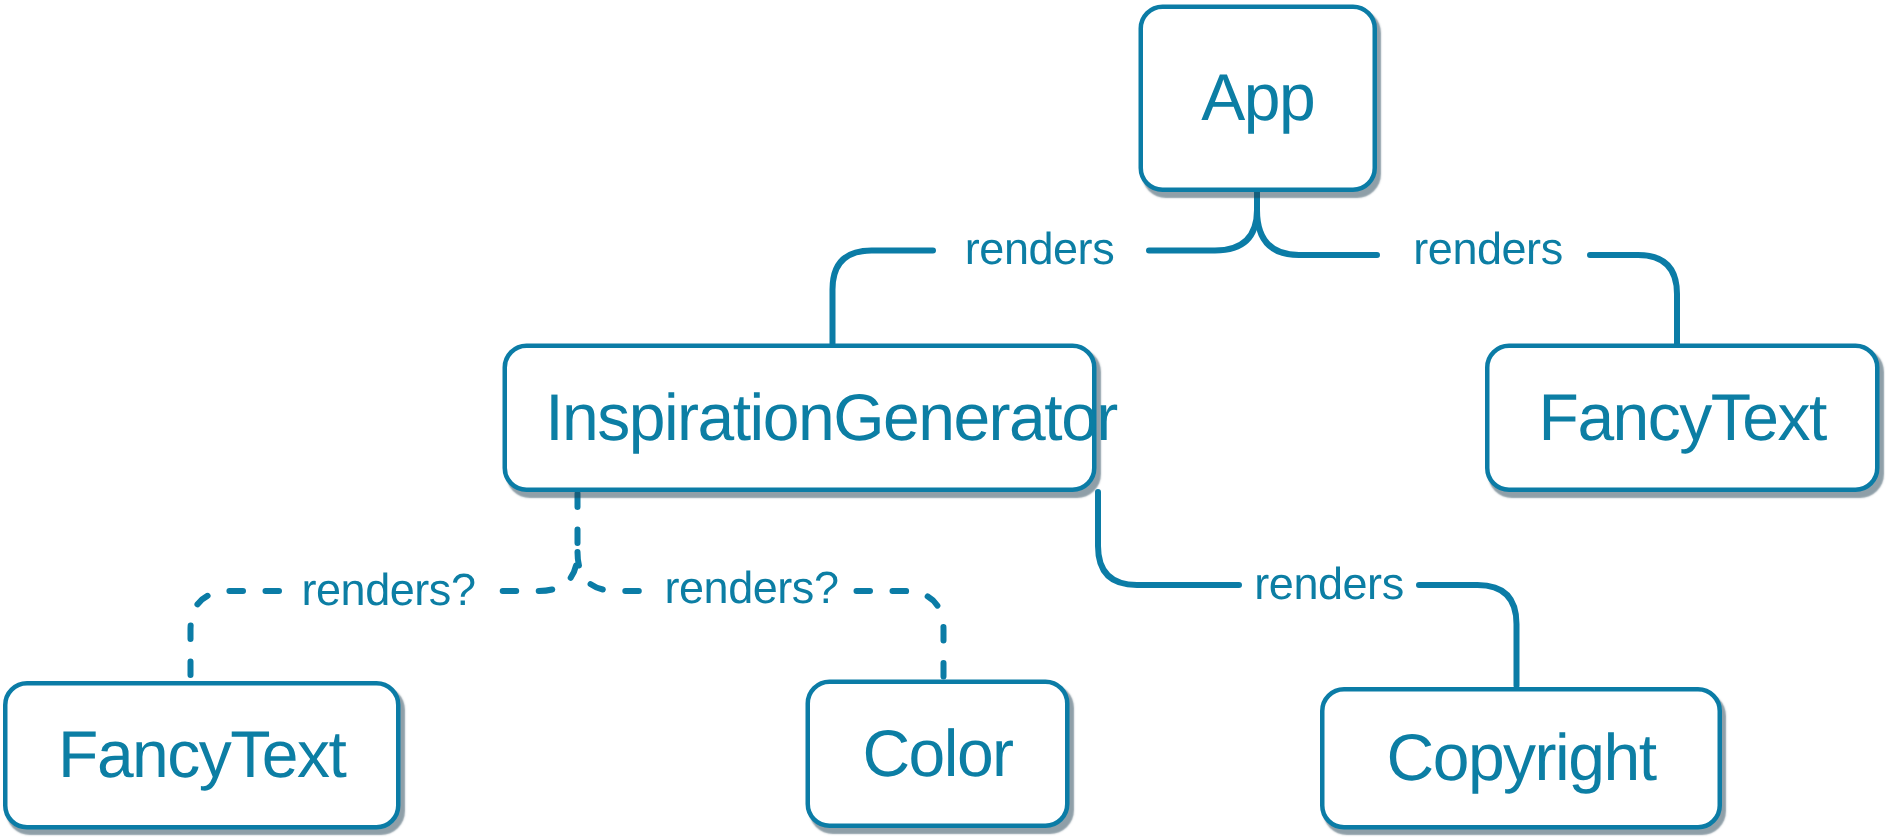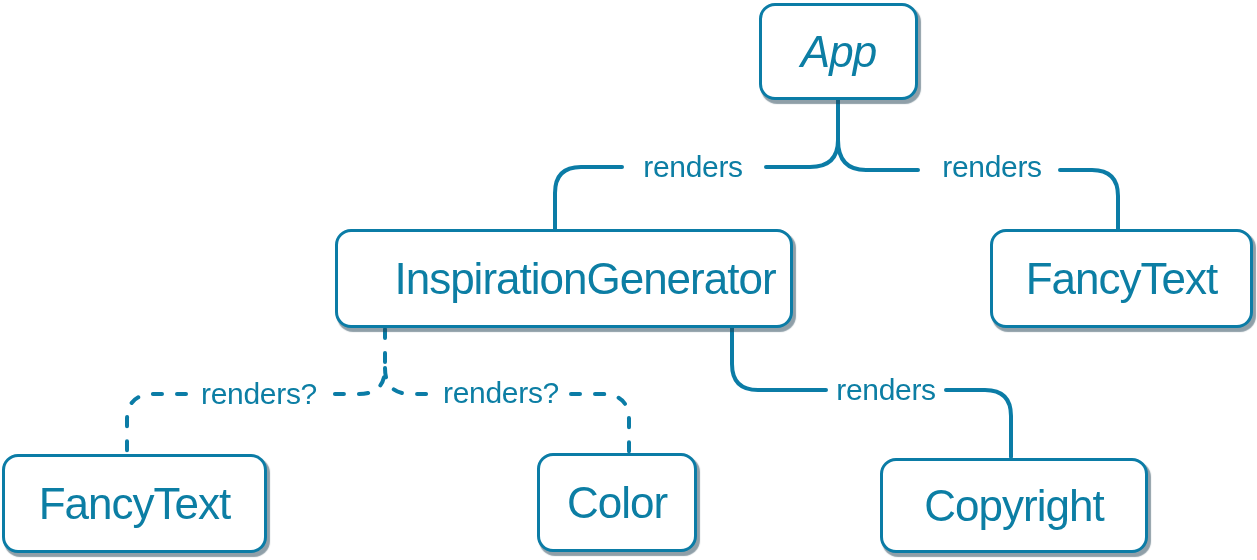--- a/index.html
+++ b/index.html
@@ -48,25 +48,25 @@
     position:absolute;
     transform:translate(-50%,-50%);
     color:var(--accent);
     font-size:30px;
     font-weight:400;
     letter-spacing:-.3px;
     white-space:nowrap;
     line-height:1;
   }
   
-  .n-app{left:759px;top:3px;width:159px;height:97px;font-style:italic;}
-  .n-insp{left:335px;top:229px;width:458px;height:99px;padding-left:42px;}
+  .n-app{left:759px;top:3px;width:159px;height:125px;}
+  .n-insp{left:335px;top:229px;width:396px;height:99px;padding-left:42px;}
   .n-fancy-top{left:990px;top:229px;width:263px;height:99px;}
   .n-fancy-bottom{left:2px;top:454px;width:265px;height:99px;}
-  .n-color{left:537px;top:453px;width:160px;height:99px;}
+  .n-color{left:537px;top:453px;width:176px;height:99px;}
   .n-copyright{left:880px;top:458px;width:268px;height:95px;text-align:center;}
   
   .l-a{left:693px;top:167px;}
   .l-b{left:992px;top:167px;}
   .l-c{left:259px;top:394px;}
   .l-d{left:501px;top:393px;}
   .l-e{left:886px;top:390px;}
 </style>
 </head>
 <body>

